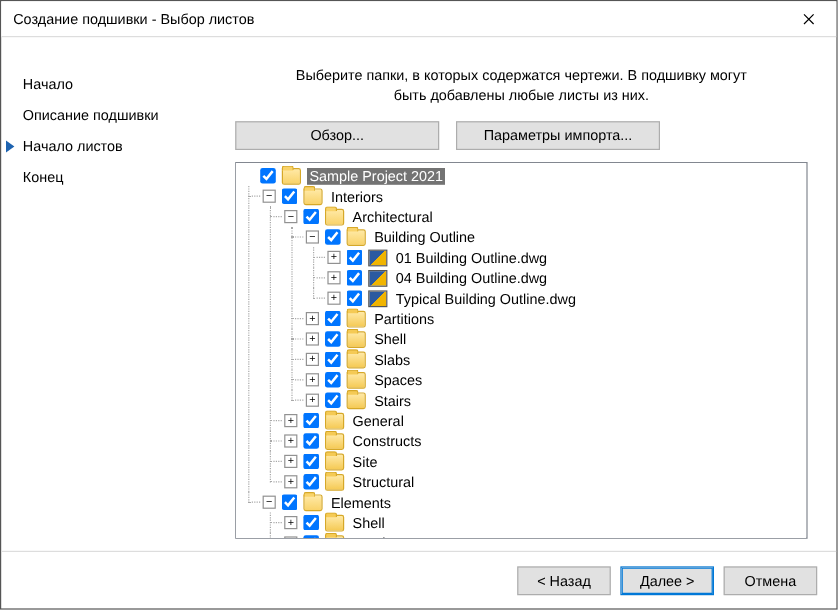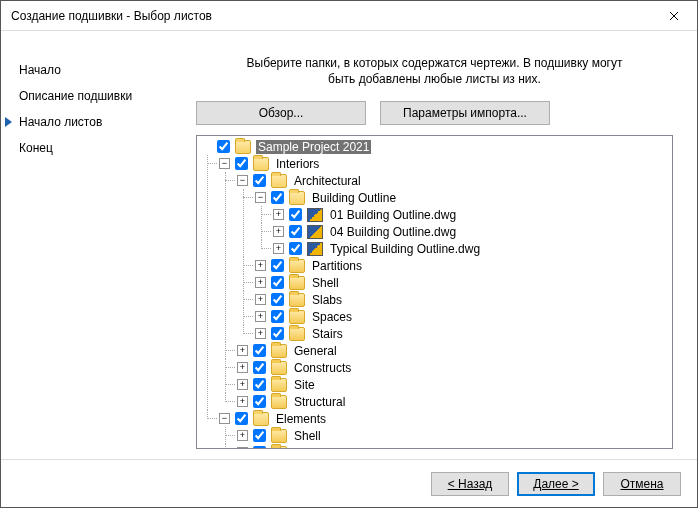--- a/index.html
+++ b/index.html
@@ -200,21 +200,21 @@
   
   .footer {
     height: 48px;
     display: flex;
     align-items: center;
     justify-content: flex-end;
     gap: 8px;
     padding: 0 16px;
     border-top: 1px solid #ddd;
   }
-  .footer .btn { min-width: 78px; width: 78px; text-decoration: underline; }
+  .footer .btn { min-width: 78px; width: 78px; }
   .footer .btn.default { border-color:#0078d7; box-shadow: inset 0 0 0 1px #0078d7; }
 
   
   .tree-wrap::-webkit-scrollbar { width: 17px; }
   .tree-wrap::-webkit-scrollbar-track { background: #f0f0f0; }
   .tree-wrap::-webkit-scrollbar-thumb { background: #c2c3c9; border: 1px solid #a6a6a6; }
   .tree-wrap::-webkit-scrollbar-button { background: #f0f0f0; height:17px; border:1px solid #cdcdcd;}
 </style>
 </head>
 <body>

